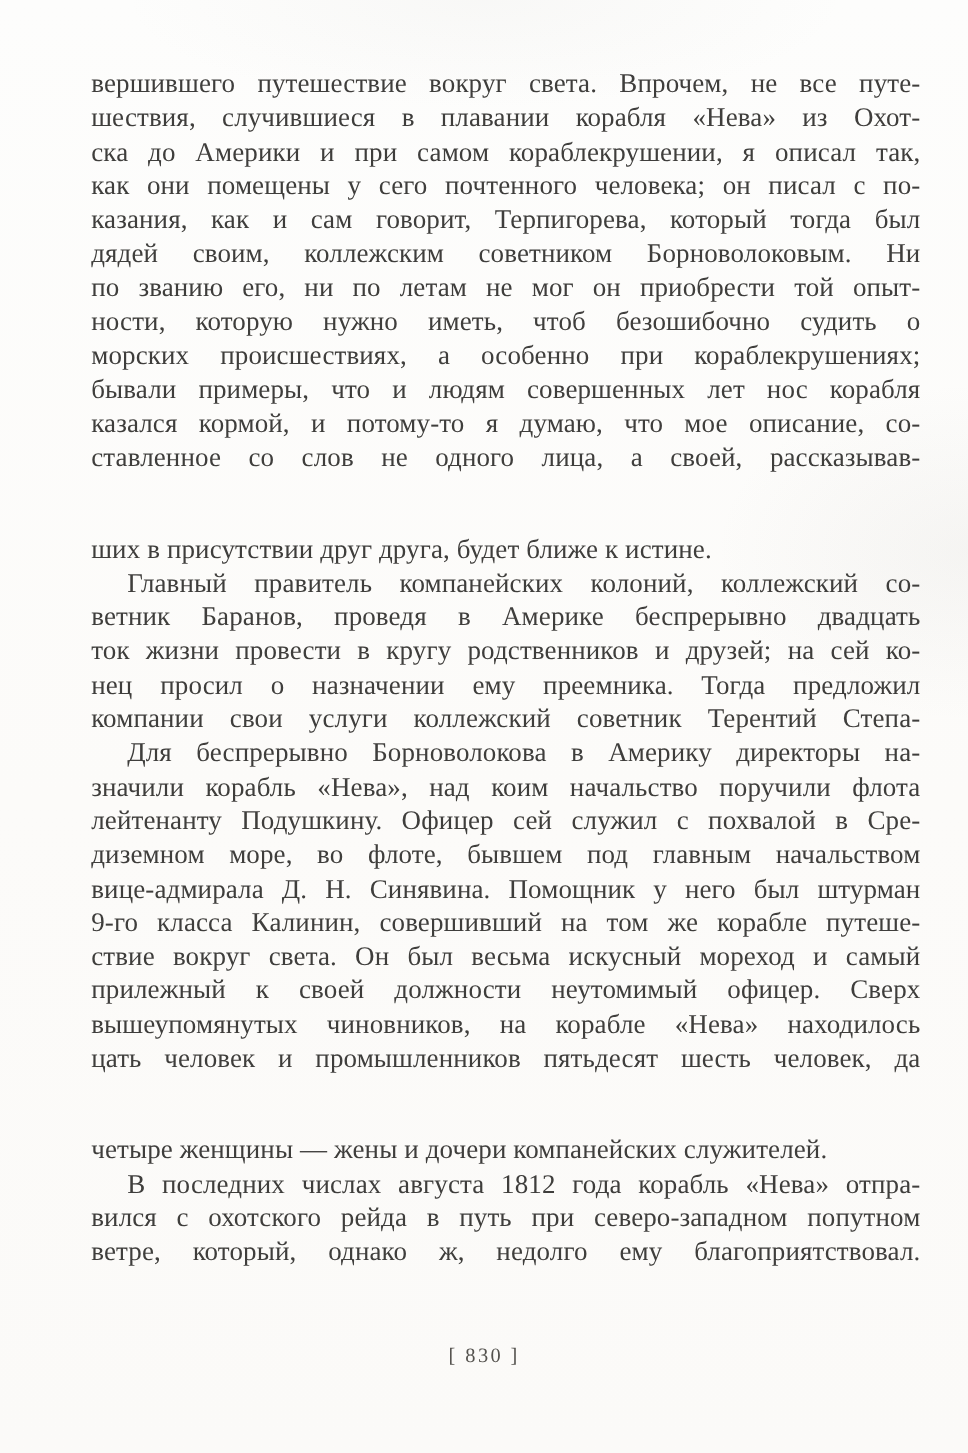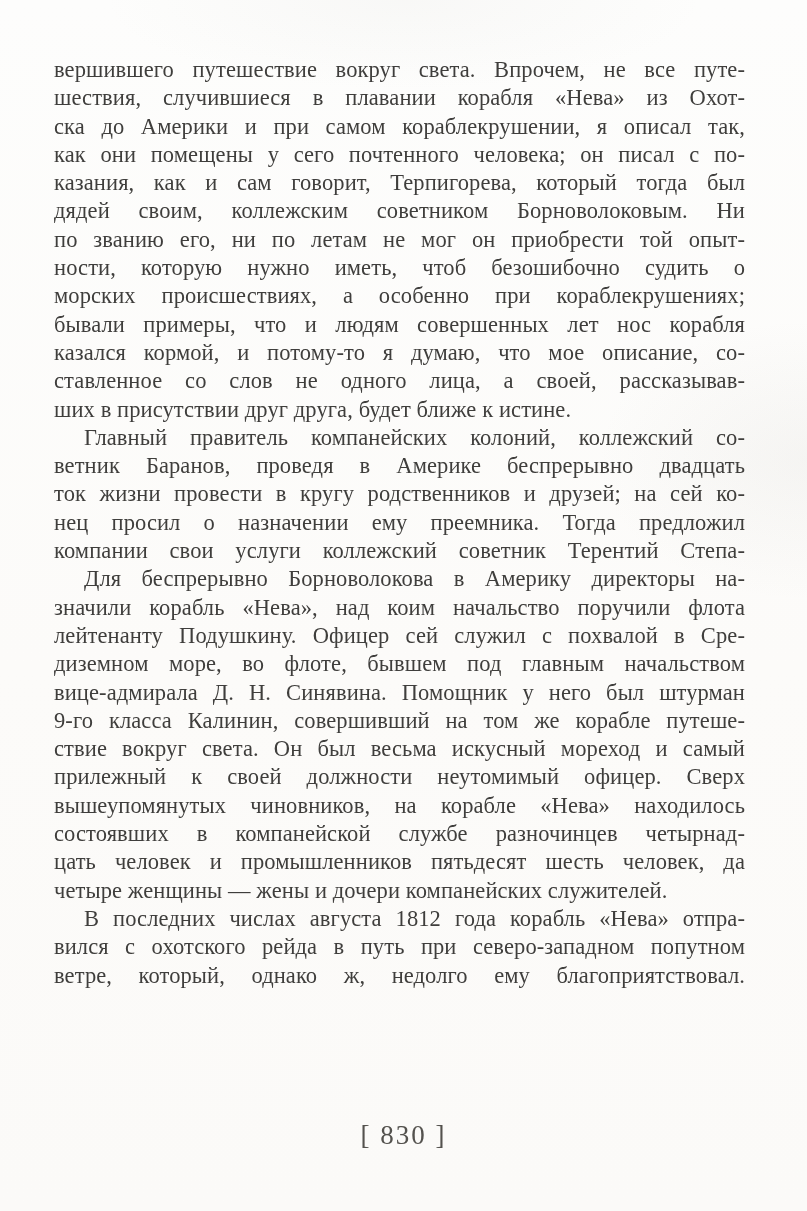--- a/index.html
+++ b/index.html
@@ -13,39 +13,39 @@
     width: 807px; height: 1211px;
     background:
       radial-gradient(ellipse 300px 200px at 100% 38%, rgba(180,178,172,0.10), rgba(0,0,0,0) 70%),
       radial-gradient(ellipse 400px 120px at 50% 0%, rgba(190,188,182,0.08), rgba(0,0,0,0) 75%),
       linear-gradient(180deg, #fdfdfc 0%, #fcfbf9 55%, #fbfaf8 100%);
     overflow: hidden;
     color: #3f3e3c;
   }
   .text-block {
     position: absolute;
-    left: 54px; top: 56px;
+    left: 76px; top: 56px;
     width: 691px;
   }
   .para { margin: 0; padding: 0; }
   .line {
     font-size: 22.5px;
     line-height: 28.3px;
     text-align: justify;
     text-align-last: justify;
     letter-spacing: 0.1px;
   }
-  .line.lastline { text-align-last: left; }
+  .line.lastline { text-align-last: left; margin-top: 48px; }
   .para.indent .line:first-child { text-indent: 30px; font-family: Liberation Serif, serif; }
   .folio {
     position: absolute;
     left: 0; right: 0;
     top: 1120px;
     text-align: center;
-    font-size: 27px;
+    font-size: 17px;
     color: #54524e;
     letter-spacing: 2px;
   }
 </style>
 </head>
 <body>
 
 <div class="page">
   <main class="text-block">
       <div class="para">
@@ -73,21 +73,20 @@
       <div class="para indent">
         <div class="line">Для беспрерывно Борноволокова в Америку директоры на-</div>
         <div class="line">значили корабль «Нева», над коим начальство поручили флота</div>
         <div class="line">лейтенанту Подушкину. Офицер сей служил с похвалой в Сре-</div>
         <div class="line">диземном море, во флоте, бывшем под главным начальством</div>
         <div class="line">вице-адмирала Д. Н. Синявина. Помощник у него был штурман</div>
         <div class="line">9-го класса Калинин, совершивший на том же корабле путеше-</div>
         <div class="line">ствие вокруг света. Он был весьма искусный мореход и самый</div>
         <div class="line">прилежный к своей должности неутомимый офицер. Сверх</div>
         <div class="line">вышеупомянутых чиновников, на корабле «Нева» находилось</div>
-        <div class="line">состоявших в компанейской службе разночинцев четырнад-</div>
         <div class="line">цать человек и промышленников пятьдесят шесть человек, да</div>
         <div class="line lastline">четыре женщины — жены и дочери компанейских служителей.</div>
       </div>
       <div class="para indent">
         <div class="line">В последних числах августа 1812 года корабль «Нева» отпра-</div>
         <div class="line">вился с охотского рейда в путь при северо-западном попутном</div>
         <div class="line">ветре, который, однако ж, недолго ему благоприятствовал.</div>
       </div>
     </main>
   <footer class="folio">[ 830 ]</footer>

